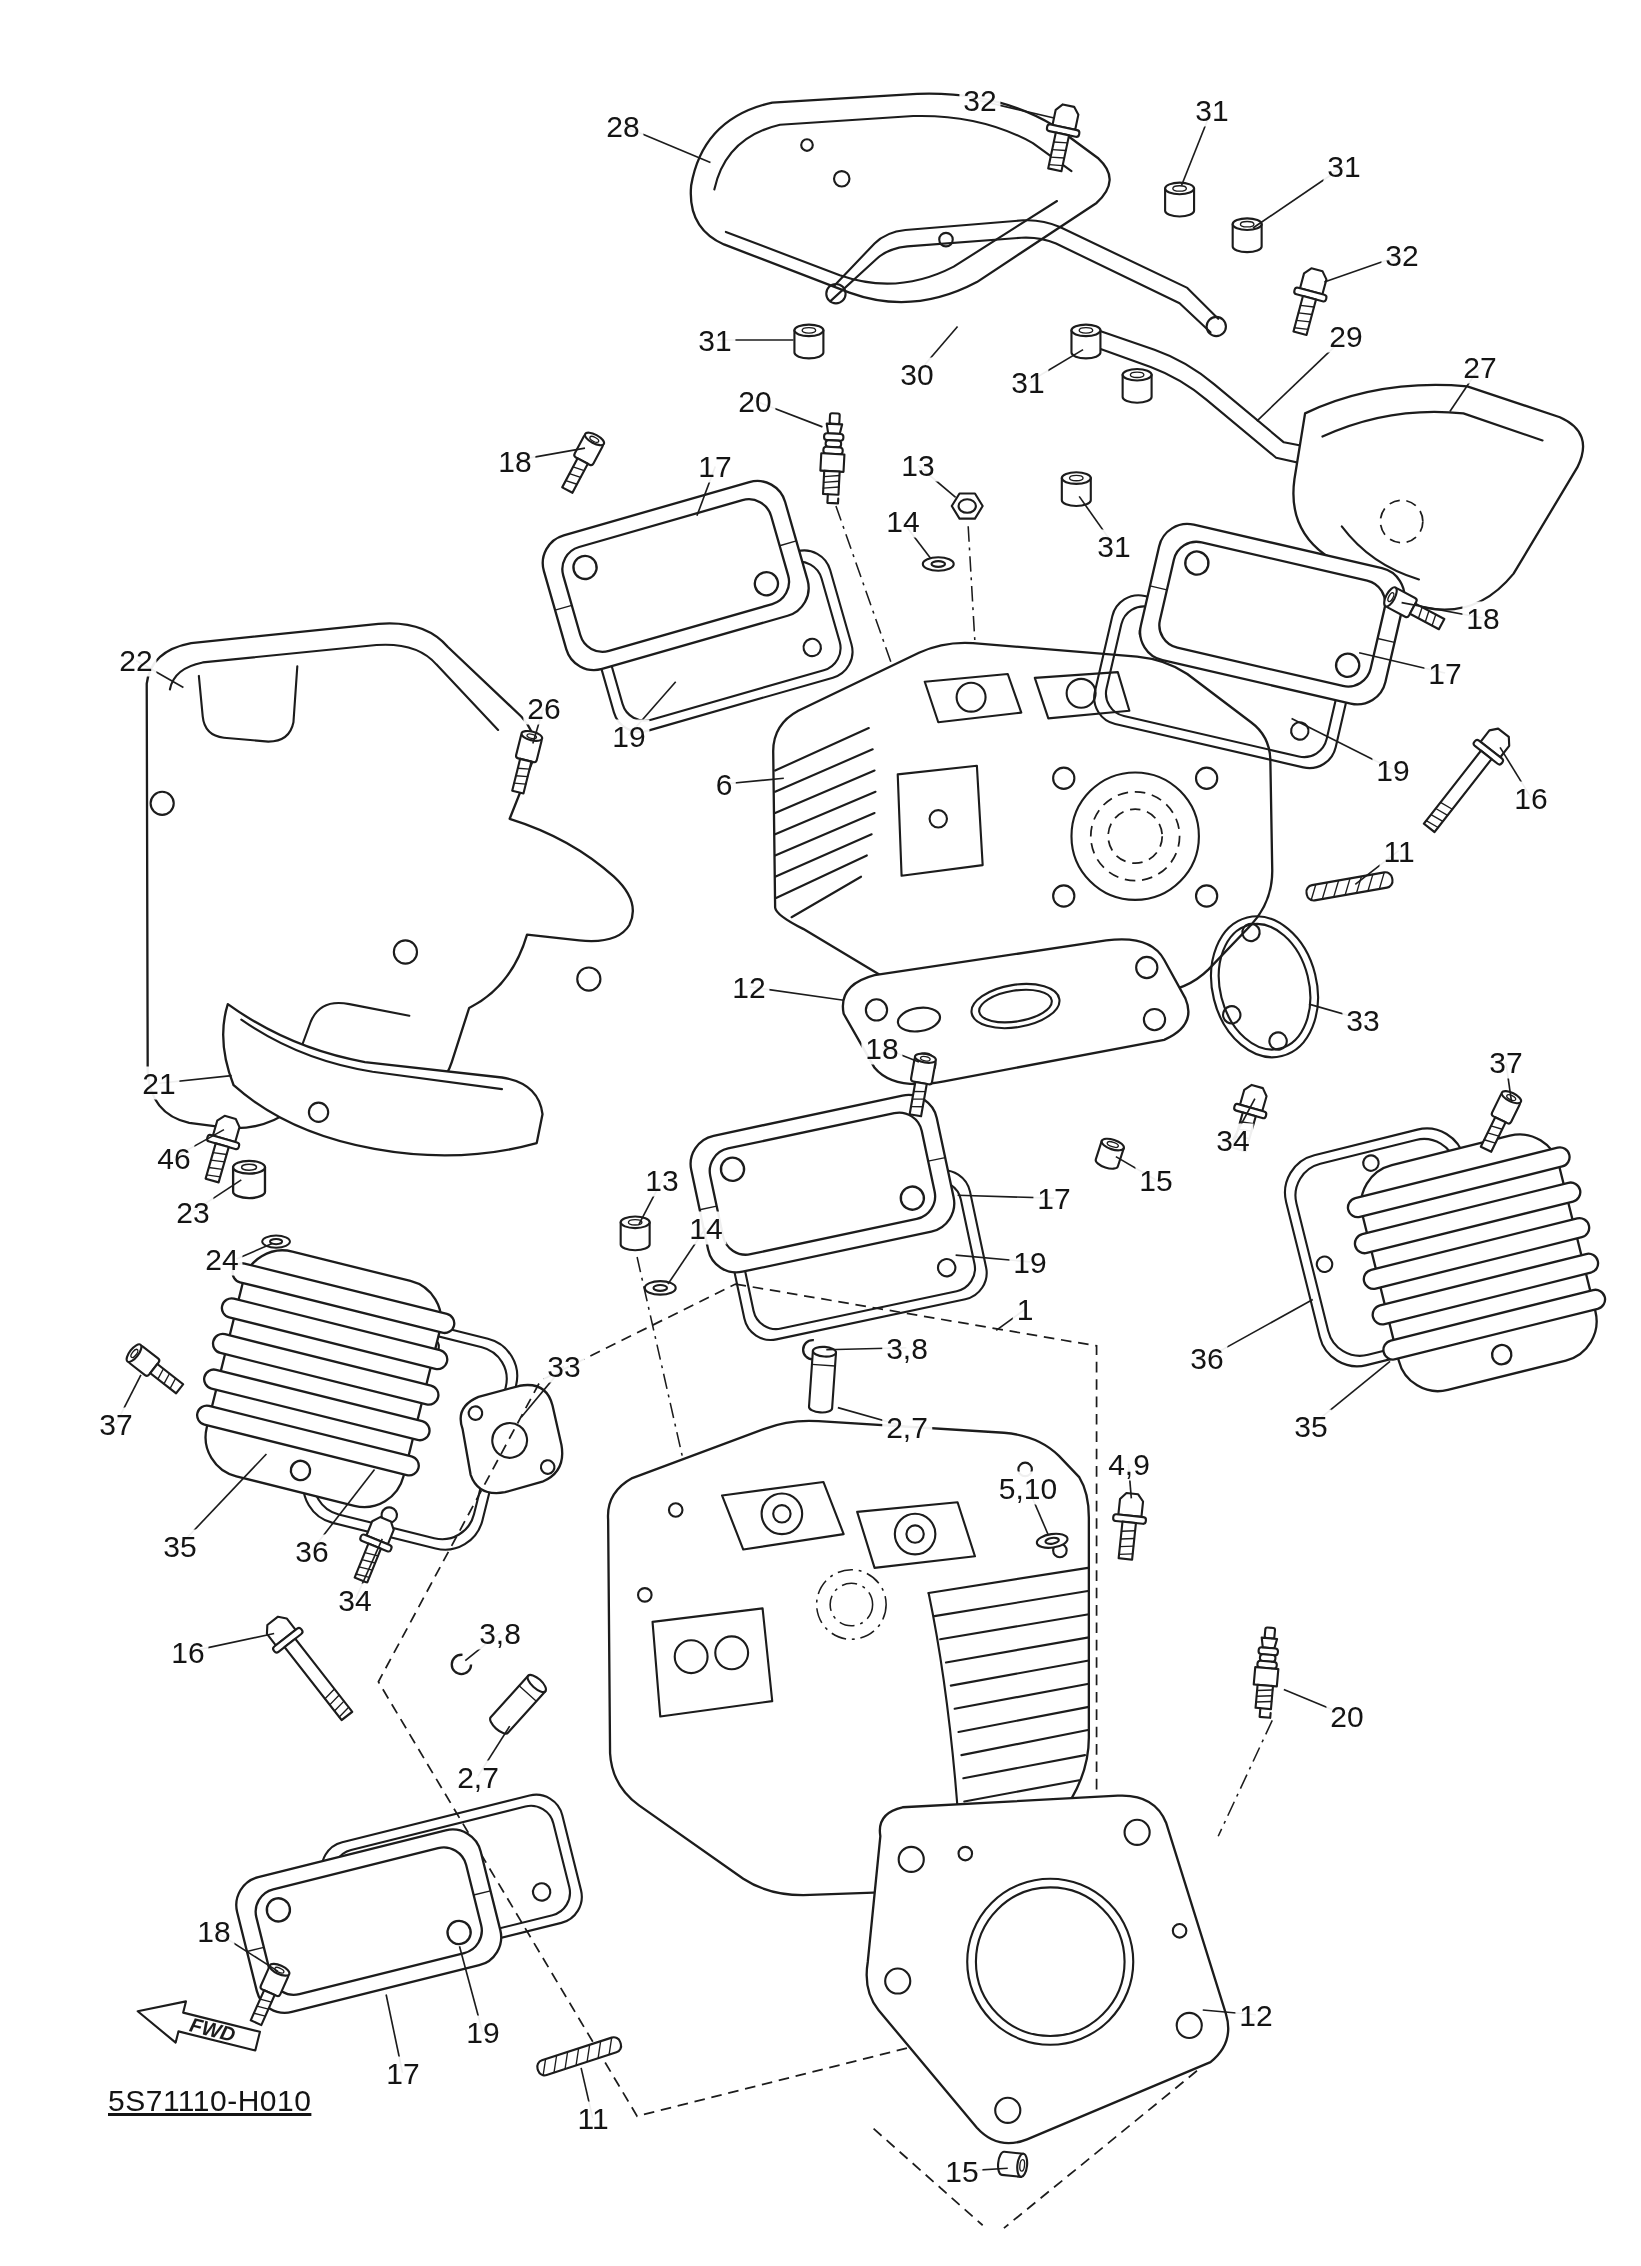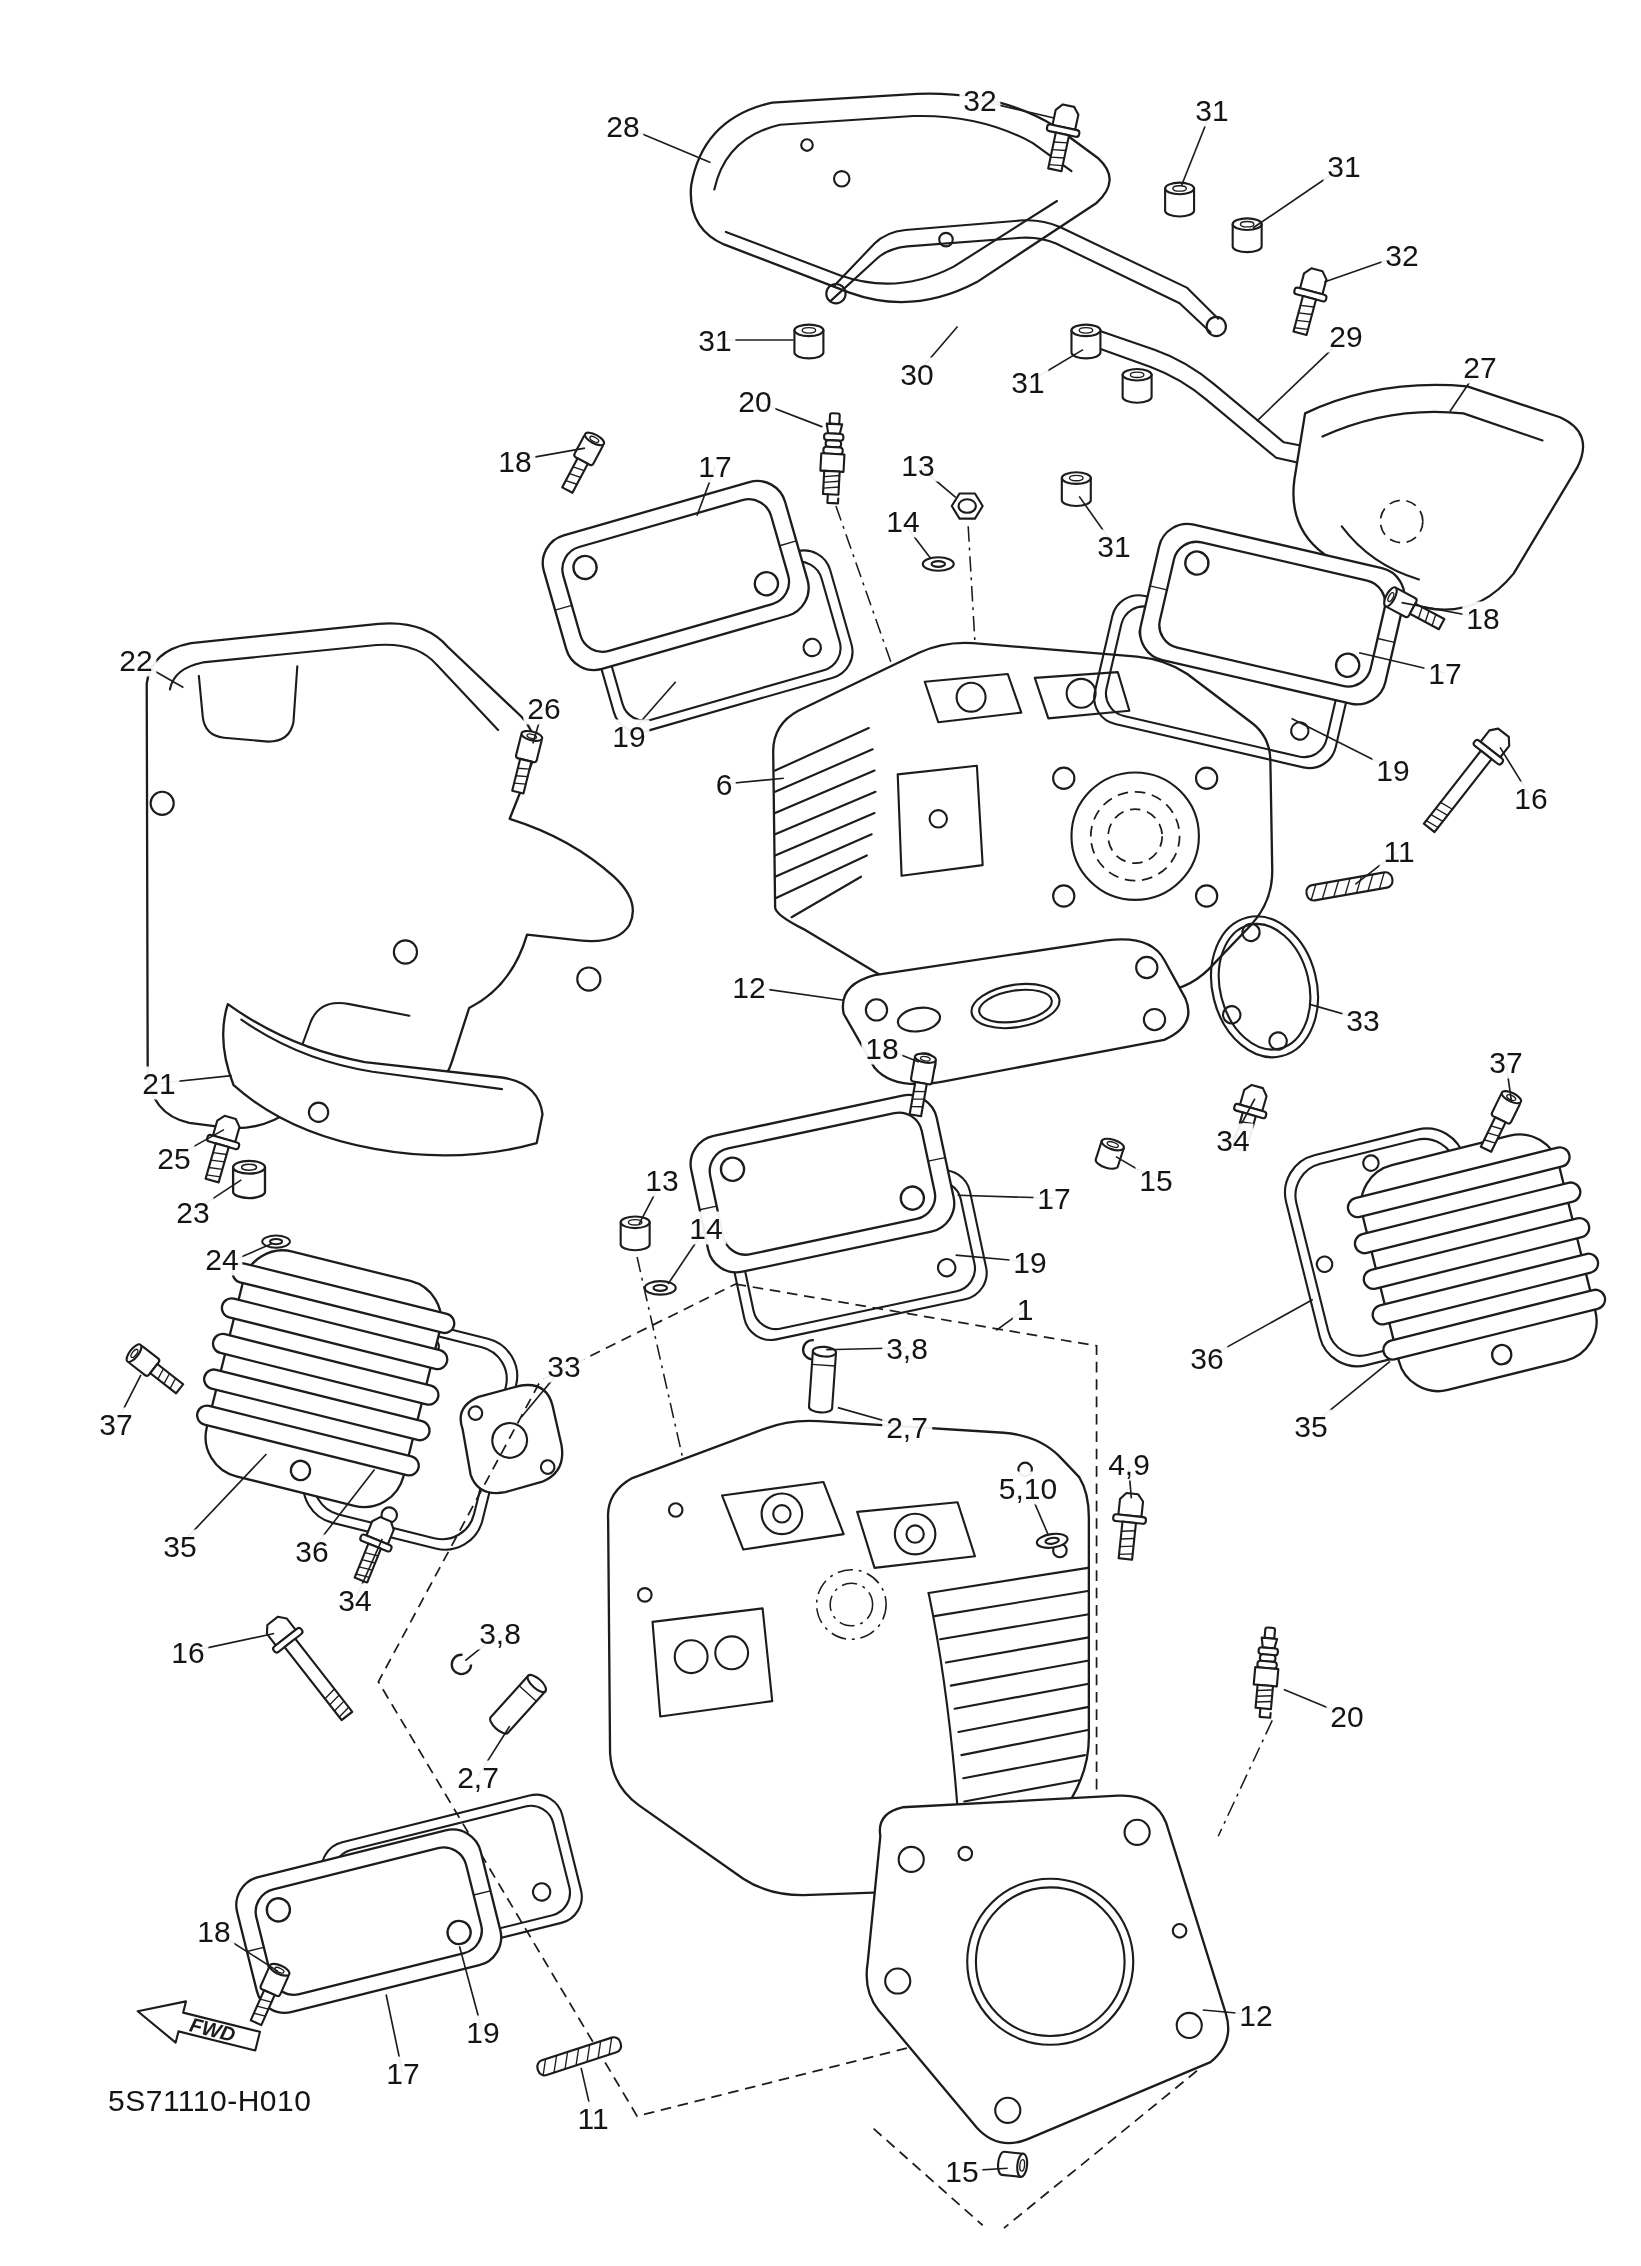--- a/index.html
+++ b/index.html
@@ -7,21 +7,21 @@
         font-family:"Liberation Sans","DejaVu Sans",sans-serif;}
   #art{position:absolute;left:0;top:0;}
   .s{fill:#ffffff;stroke:#1c1c1c;stroke-width:2.4;stroke-linejoin:round;stroke-linecap:round;}
   .l{fill:none;stroke:#1c1c1c;stroke-width:2.2;stroke-linejoin:round;stroke-linecap:round;}
   .dash{fill:none;stroke:#1c1c1c;stroke-width:1.8;stroke-dasharray:11 7;}
   .dd{fill:none;stroke:#1c1c1c;stroke-width:1.6;stroke-dasharray:16 6 3 6;}
   #leader-layer line{stroke:#1c1c1c;stroke-width:1.7;}
   #callout-layer{position:absolute;inset:0;pointer-events:none;padding-left:20px;}
   .callout{position:absolute;transform:translate(-50%,-50%);font-size:30px;color:#141414;
            background:rgba(255,255,255,0.93);padding:0 3.9px;line-height:1.1;white-space:nowrap;}
-  .code-label{position:absolute;left:108px;top:2084px;font-size:30px;color:#141414;letter-spacing:0.5px;}
+  .code-label{position:absolute;left:108px;top:2084px;font-size:30px;color:#141414;letter-spacing:0.5px;text-decoration:underline;}
 </style>
 </head>
 <body>
 
 <div class="page">
 
 <svg id="art" width="1641" height="2266" viewBox="0 0 1700 2347" xmlns="http://www.w3.org/2000/svg">
 
   <defs>
     <g id="boltv" stroke="#1c1c1c" stroke-width="2.2" fill="#ffffff" stroke-linejoin="round" stroke-linecap="round">
@@ -437,21 +437,21 @@
       <div class="callout" style="left: 629px; top: 736px;">19</div>
       <div class="callout" style="left: 724px; top: 784px;">6</div>
       <div class="callout" style="left: 1393px; top: 770px;">19</div>
       <div class="callout" style="left: 1531px; top: 798px;">16</div>
       <div class="callout" style="left: 1399px; top: 851px;">11</div>
       <div class="callout" style="left: 749px; top: 987px;">12</div>
       <div class="callout" style="left: 1363px; top: 1020px;">33</div>
       <div class="callout" style="left: 159px; top: 1083px;">21</div>
       <div class="callout" style="left: 882px; top: 1048px;">18</div>
       <div class="callout" style="left: 1506px; top: 1062px;">37</div>
-      <div class="callout" style="left: 174px; top: 1158px;">25</div>
+      <div class="callout" style="left: 174px; top: 1158px;">46</div>
       <div class="callout" style="left: 1233px; top: 1140px;">34</div>
       <div class="callout" style="left: 193px; top: 1212px;">23</div>
       <div class="callout" style="left: 1054px; top: 1198px;">17</div>
       <div class="callout" style="left: 222px; top: 1259px;">24</div>
       <div class="callout" style="left: 662px; top: 1180px;">13</div>
       <div class="callout" style="left: 706px; top: 1228px;">14</div>
       <div class="callout" style="left: 1030px; top: 1262px;">19</div>
       <div class="callout" style="left: 1156px; top: 1180px;">15</div>
       <div class="callout" style="left: 1025px; top: 1309px;">1</div>
       <div class="callout" style="left: 907px; top: 1348px;">3,8</div>

